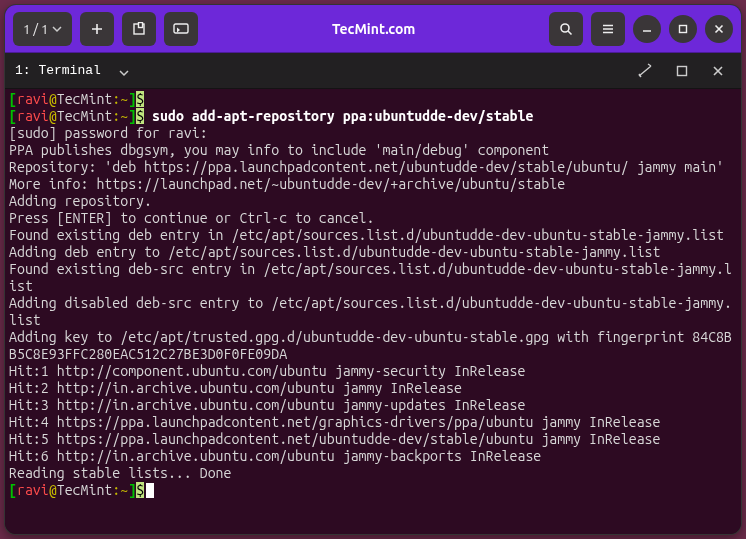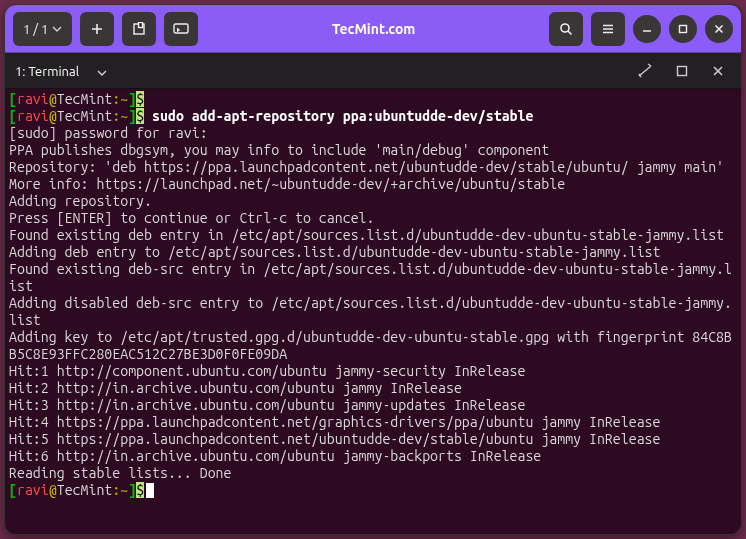--- a/index.html
+++ b/index.html
@@ -18,21 +18,21 @@
     background: #1e1e1e;
     border-radius: 12px;
     overflow: hidden;
     border: 1px solid rgba(255,255,255,0.1);
     box-shadow: 0 4px 12px rgba(0,0,0,0.4);
     display: flex;
     flex-direction: column;
   }
   .titlebar {
     height: 48px;
-    background: #8b5cf6;
+    background: #6d28d9;
     display: flex;
     align-items: center;
     padding: 0 8px;
     gap: 8px;
     border-bottom: 1px solid rgba(0,0,0,0.3);
   }
   .titlebar .spacer { flex: 1; }
   .title-text {
     color: #fff;
     font-weight: 700;
@@ -172,21 +172,21 @@
         </svg>
     </div>
     <div class="win-ctrl">
       <svg width="10" height="10" viewBox="0 0 10 10">
           <path d="M1.5 1.5l7 7M8.5 1.5l-7 7" stroke="#eee" stroke-width="1.6"></path>
         </svg>
     </div>
   </div>
 
   <div class="tabbar">
-    <div style="display:flex;align-items:flex-end;gap:18px;">
+    <div style="display:flex;align-items:flex-end;gap:18px;font-family:Liberation Mono, monospace;">
       <span>1: Terminal</span>
       <svg width="10" height="10" viewBox="0 0 10 10">
           <path d="M1 3l4 4 4-4" stroke="#ccc" stroke-width="1.5" fill="none"></path>
         </svg>
     </div>
     <div class="spacer"></div>
     <div class="tab-ic">
       <svg width="16" height="16" viewBox="0 0 16 16">
           <path d="M1 13l12-10M10 1l3 2M1 11l2 3" stroke="#ccc" stroke-width="1.4" fill="none"></path>
         </svg>

